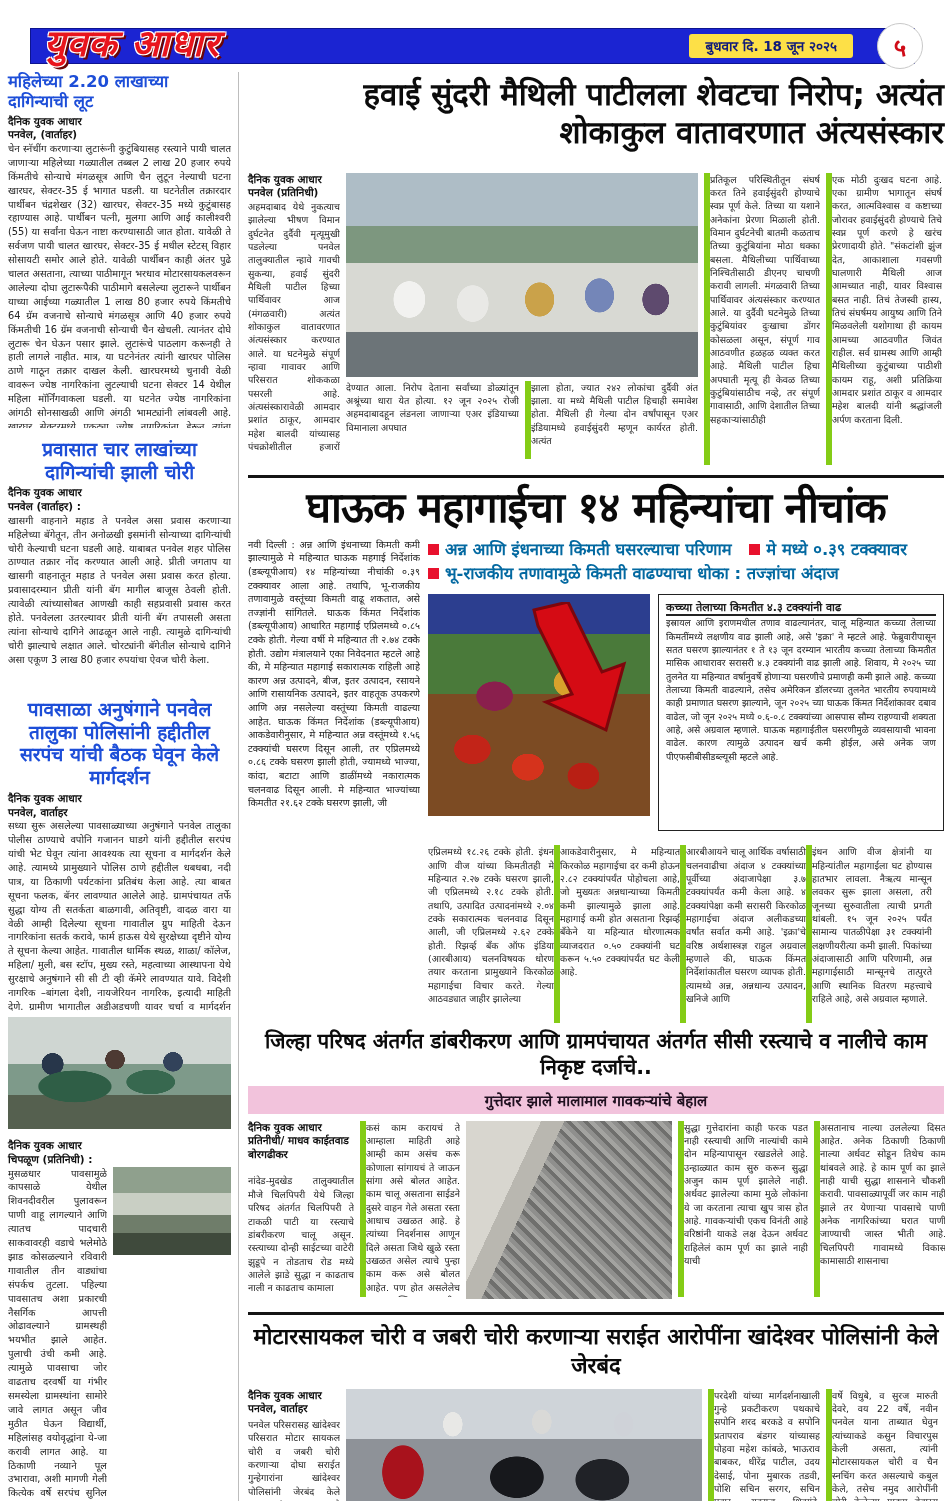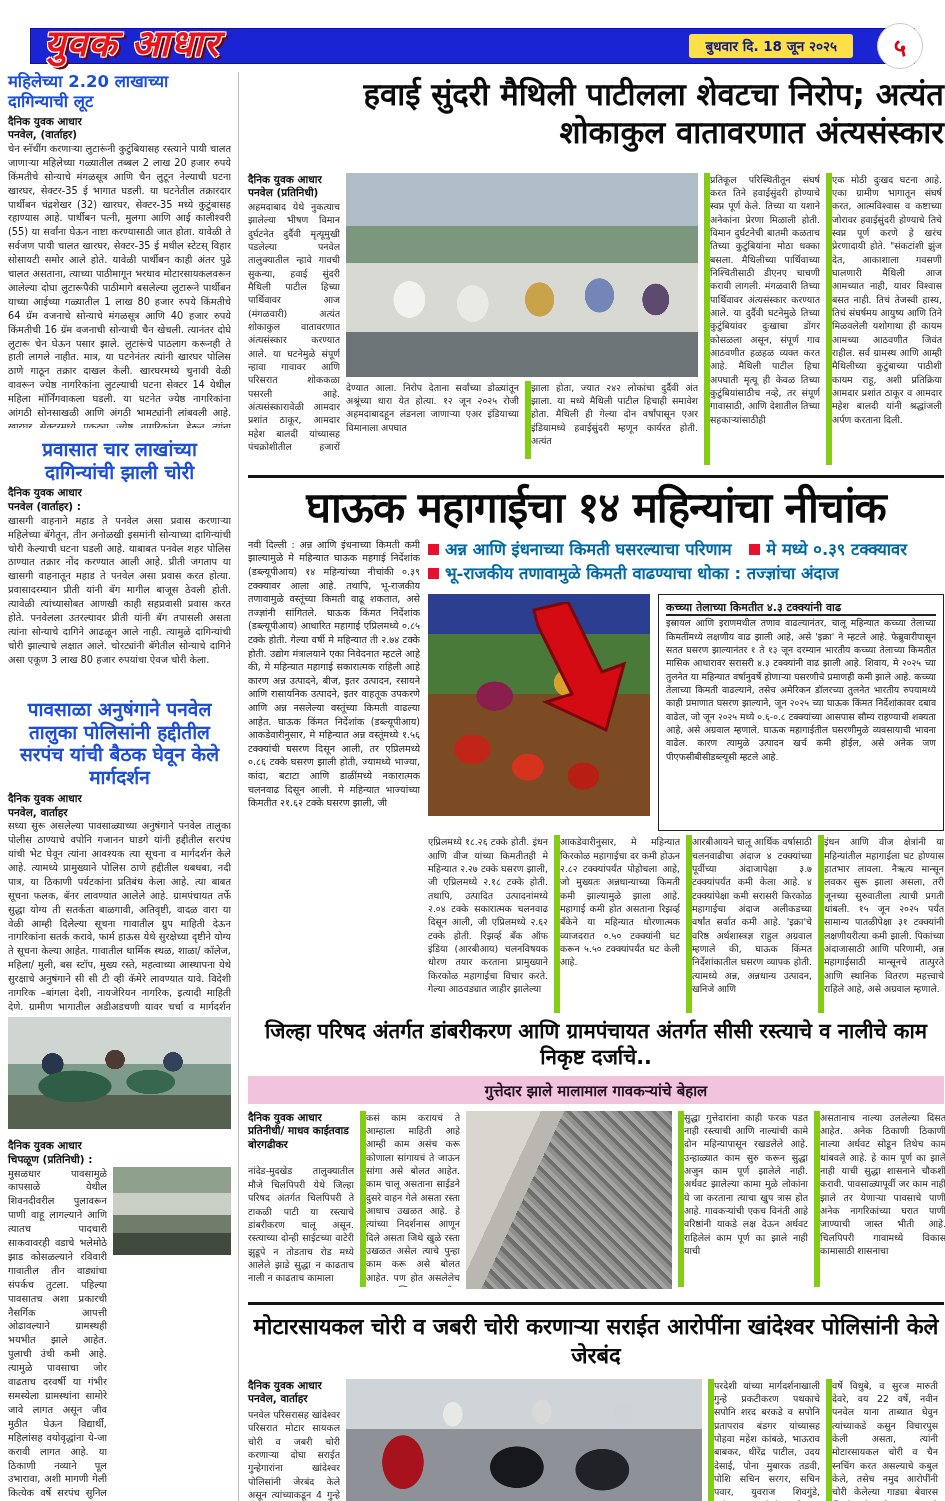--- a/index.html
+++ b/index.html
@@ -98,21 +98,21 @@
   .b-right { width:516px; flex:none; }
   .bullets { margin-bottom:8px; }
   .bullet-line { font-size:16.5px; font-weight:bold; color:#0369a1; line-height:1.45; }
   .sq { display:inline-block; width:11px; height:11px; background:#e8112d; margin:0 6px 0 0; }
   .sq2 { margin-left:12px; }
   .b-media { display:flex; gap:8px; }
   .b-photo { width:222px; flex:none; }
   .oil-box { width:286px; flex:none; border:1.5px solid #222; padding:6px 7px; }
   .oil-h { font-size:11px; font-weight:bold; border-bottom:2px solid #222; line-height:1.25; }
   .oil-body { font-size:9.2px; line-height:1.45; text-align:justify; }
-  .b-cols { display:flex; gap:6px; margin-top:4px; }
+  .b-cols { display:flex; margin-top:14px; }
   .b-cols .bodytxt { width:126px; }
 
   .story-c-h { font-size:20.5px; font-weight:bold; text-align:center; line-height:1.25; margin:6px 0 5px 0; color:#0b0b0b; }
   .c-sub { background:#f2c3dc; text-align:center; font-size:15px; font-weight:bold; color:#201020; padding:4px 0; margin-bottom:7px; }
   .c-row { display:flex; gap:6px; }
   .c-byline-col { width:106px; flex:none; }
   .c-col2 { width:100px; flex:none; }
   .c-photo { width:206px; flex:none; }
   .c-col3 { width:130px; flex:none; }
   .c-col4 { width:132px; flex:none; }

